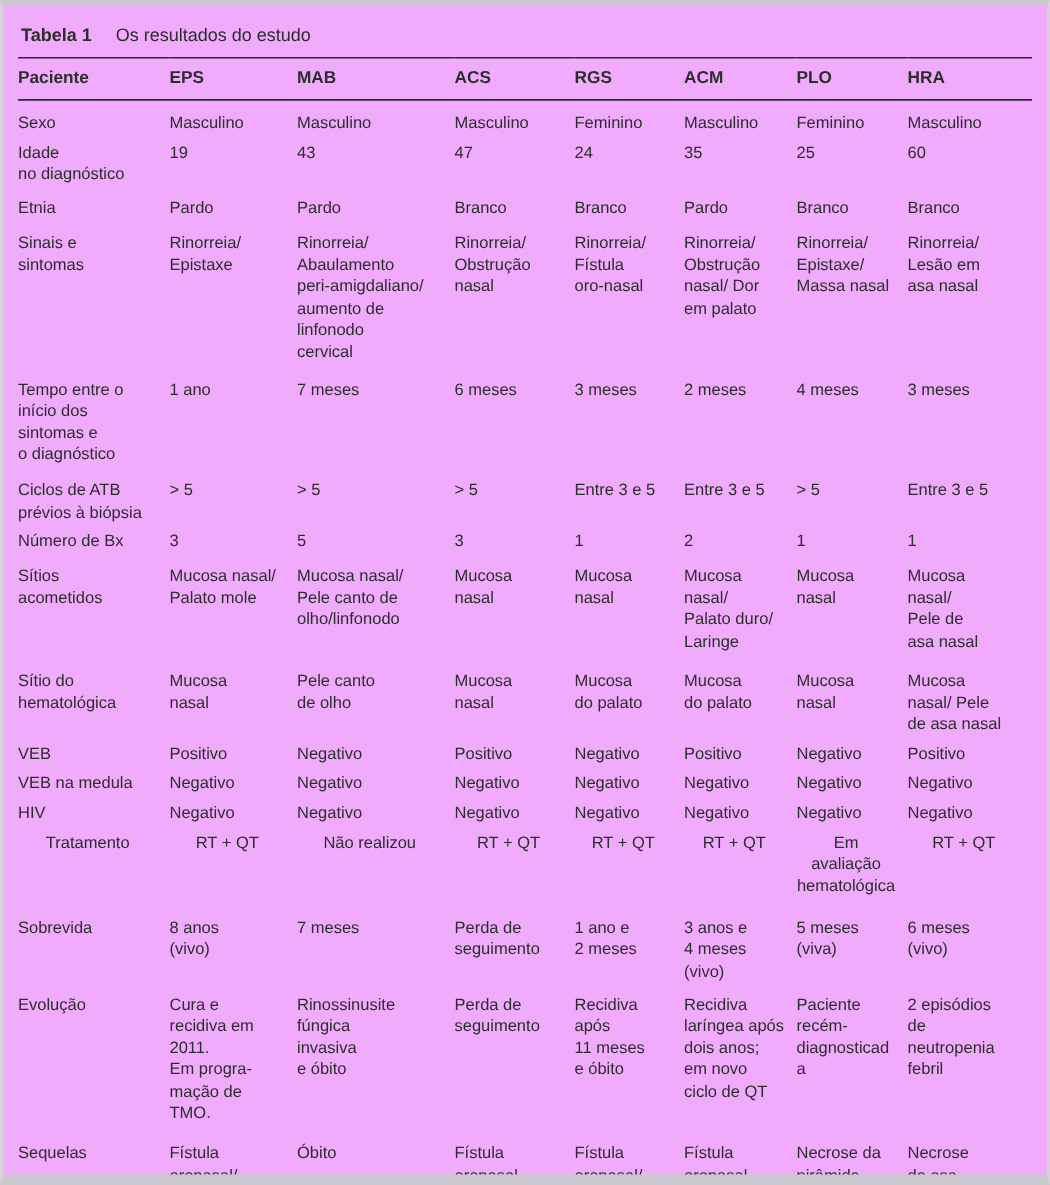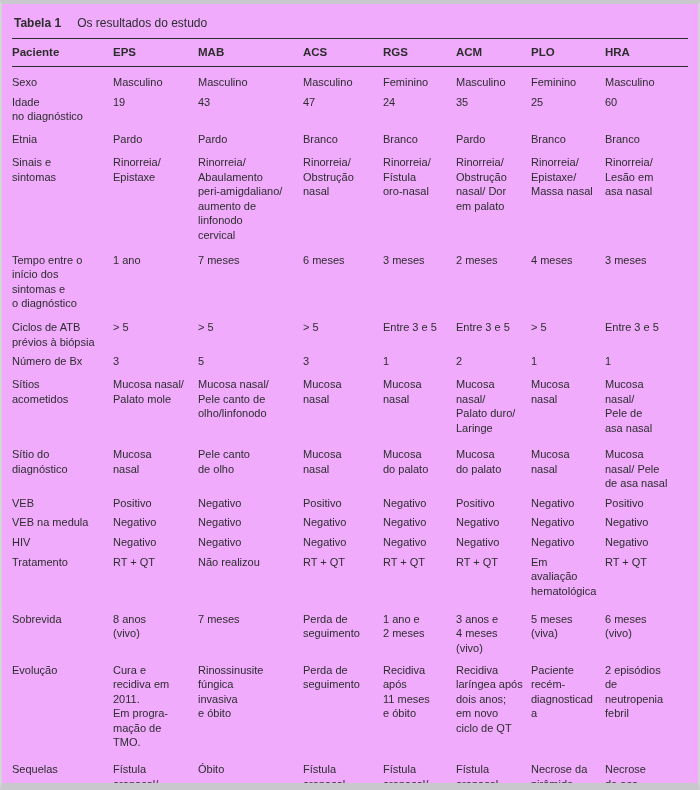--- a/index.html
+++ b/index.html
@@ -67,21 +67,21 @@
     white-space: pre-line;
     overflow-wrap: break-word;
   }
   tbody tr:nth-child(1) > * { padding-top: 8px; }
   tbody tr:nth-child(3) > * { padding-top: 6px; }
   tbody tr:nth-child(4) > * { padding-top: 6px; }
   tbody tr:nth-child(5) > * { padding-top: 8px; }
   tbody tr:nth-child(6) > * { padding-top: 7px; }
   tbody tr:nth-child(8) > * { padding-top: 6px; margin-left: 44px; }
   tbody tr:nth-child(9) > * { padding-top: 9px; }
-  tbody tr:nth-child(13) > * { padding-top: 3px; }
+  tbody tr:nth-child(13) > * { padding-top: 3px; text-align: center; }
   tbody tr:nth-child(14) > * { padding-top: 11px; }
   tbody tr:nth-child(15) > * { padding-top: 5px; }
   tbody tr:nth-child(16) > * { padding-top: 10px; padding-bottom: 8px; }
 </style>
 </head>
 <body>
 
 <div class="frame">
   <div class="title">
     <span class="title-label">Tabela 1</span><span class="title-caption">Os resultados do estudo</span>
@@ -222,21 +222,21 @@
 Laringe</td>
           <td>Mucosa
 nasal</td>
           <td>Mucosa
 nasal/
 Pele de
 asa nasal</td>
         </tr>
         <tr>
           <th class="rowlabel">Sítio do
-diagnóstico</th>
+hematológica</th>
           <td>Mucosa
 nasal</td>
           <td>Pele canto
 de olho</td>
           <td>Mucosa
 nasal</td>
           <td>Mucosa
 do palato</td>
           <td>Mucosa
 do palato</td>

